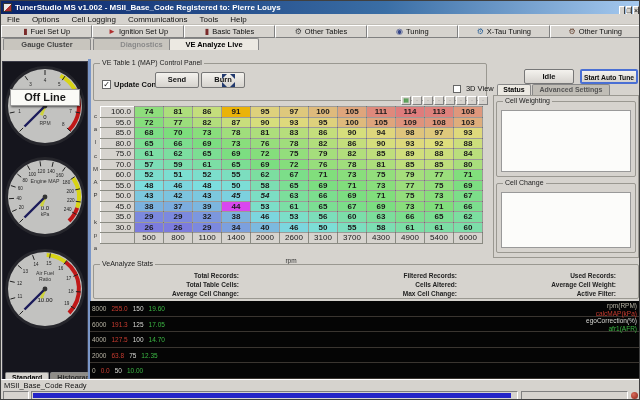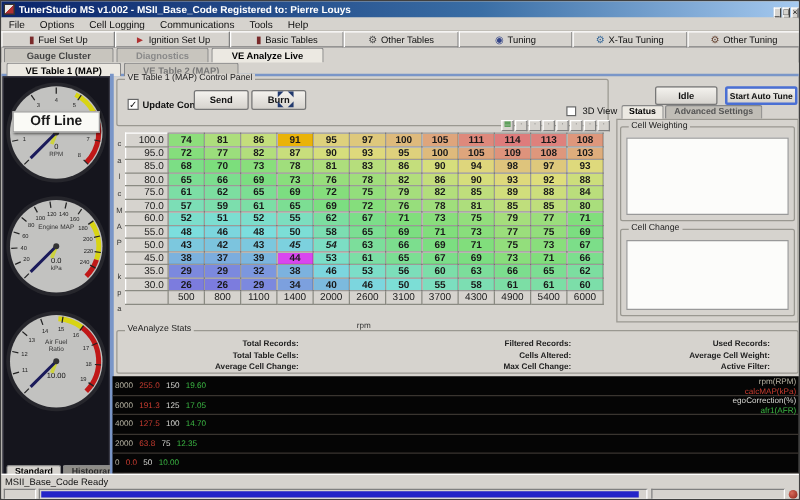--- a/index.html
+++ b/index.html
@@ -145,26 +145,22 @@
         <span class="tb-ico" style="color: rgb(51, 102, 153);">⚙</span>
         <span>X-Tau Tuning</span>
       </div>
       <div class="tb-btn">
         <span class="tb-ico" style="color: rgb(102, 68, 51);">⚙</span>
         <span>Other Tuning</span>
       </div>
     </div>
   <div id="tabrow">
       <span class="tab" style="left: 2px; width: 88px; text-align: center;">Gauge Cluster</span>
-      <span class="tab dis" style="left: 92px; width: 74px; text-align: center;">Diagnostics</span>
+      <span class="tab dis" style="left: 92px; width: 97px; text-align: center;">Diagnostics</span>
       <span class="tab sel" style="left: 168px; width: 90px; text-align: center;">VE Analyze Live</span>
-    </div>
-  <div id="subtabrow">
-      <span class="subtab sel" style="left: 4px; width: 92px; text-align: center;">VE Table 1 (MAP)</span>
-      <span class="subtab" style="left: 98px; width: 92px; text-align: center;">VE Table 2 (MAP)</span>
     </div>
 
   <div id="sidebar">
     <div id="gauges">
         <div class="gauge-wrap" style="top: 2px;"><svg width="82" height="86" viewBox="0 0 82 86">
     <circle cx="41" cy="42" r="40" fill="#26262c"></circle>
     <circle cx="41" cy="42" r="37" fill="#c2c2c0"></circle>
     <path d="M 56.4 11.7 A 34 34 0 0 1 70.7 25.4" stroke="#d8d414" stroke-width="4" fill="none"></path>
     <path d="M 70.7 25.4 A 34 34 0 0 1 65.0 66.0" stroke="#c01818" stroke-width="4" fill="none"></path>
     <line x1="15.5" y1="67.5" x2="19.1" y2="63.9" stroke="#222" stroke-width="1"></line>

